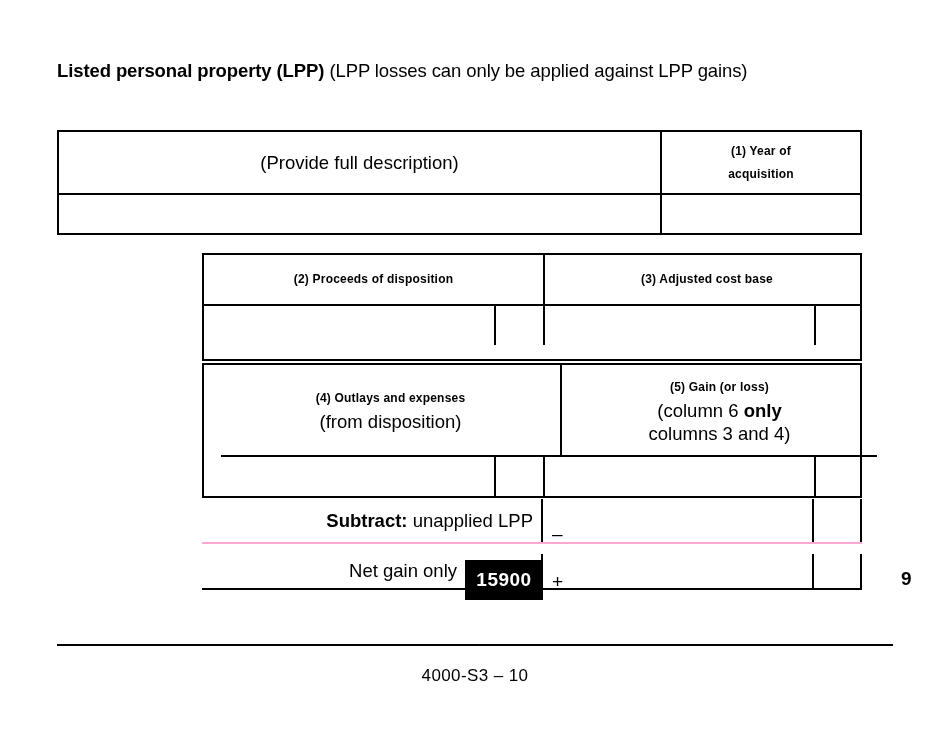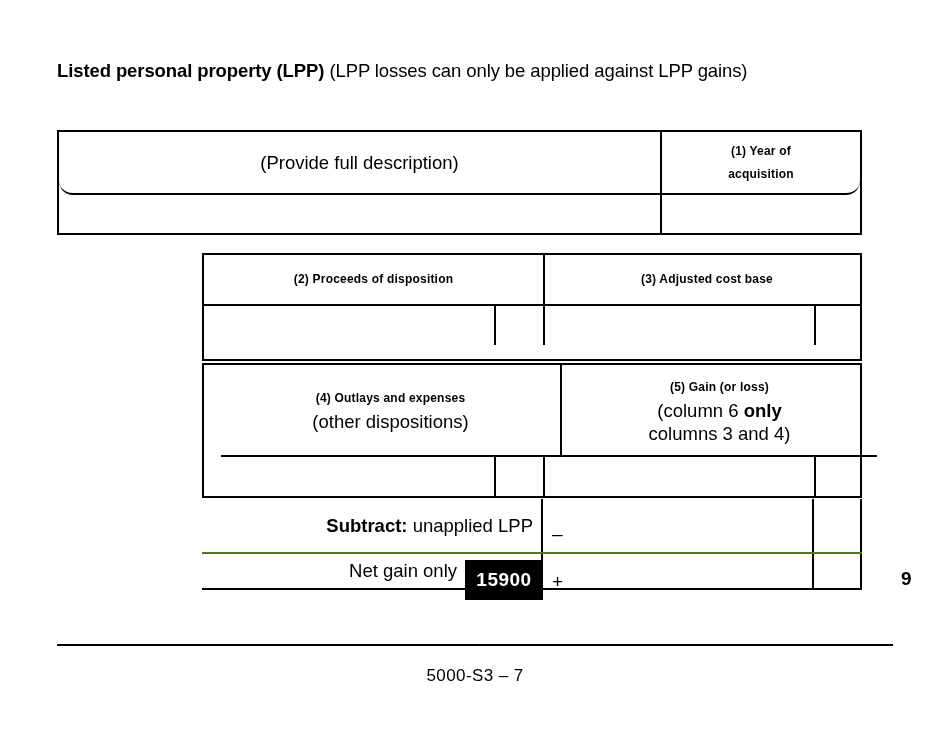--- a/index.html
+++ b/index.html
@@ -70,21 +70,21 @@
     line-height: 23px;
   }
 
   
   #table-1 {
     left: 57px;
     top: 130px;
     width: 805px;
     height: 105px;
   }
-  #t1-head { height: 63px; border-radius: 14px; }
+  #t1-head { height: 63px; }
   #t1-input { height: 38px; }
 
   
   #table-2 {
     left: 202px;
     top: 253px;
     width: 660px;
     height: 108px;
   }
   #t2-head { height: 51px; }
@@ -108,23 +108,23 @@
     text-align: center;
     line-height: 23px;
   }
 
   
   #row-subtract {
     position: absolute;
     left: 202px;
     top: 499px;
     width: 660px;
-    height: 55px;
-    box-sizing: border-box;
-    border-bottom: 2px solid #4d7c0f;
+    height: 45px;
+    box-sizing: border-box;
+    border-bottom: 2px solid #f9a8d4;
   }
   #row-subtract .right-edge {
     position: absolute;
     right: 0; top: 0; bottom: 0;
     width: 2px; background: #000;
   }
   #subtract-label {
     position: absolute;
     left: 0;
     top: 0;
@@ -261,21 +261,21 @@
   </div>
 </div>
 
 <div class="tbl" id="table-3">
 
   <div class="trow hline-row" id="t3-head">
     <div class="vline" style="left:339px;"></div>
 
     <div class="cell-head head-stack" style="left:0;width:339px;">
       <span class="hdr-bold">(4) Outlays and expenses</span>
-      <span class="hdr-plain">(other dispositions)</span>
+      <span class="hdr-plain">(from disposition)</span>
     </div>
 
     <div class="cell-head head-stack" style="left:341px;right:0;">
       <span class="hdr-bold">(5) Gain (or loss)</span>
       <span class="hdr-plain"><span>(column 6 </span><b>only</b></span>
       <span class="hdr-plain">columns 3 and 4)</span>
     </div>
   </div>
 
   <div class="trow" id="t3-input">
@@ -315,13 +315,13 @@
 
   <span class="sign" style="left:350px;top:18px;">+</span>
 
   <div class="cell-head" style="left:341px;width:269px;"></div>
   <div class="cell-head" style="left:612px;right:2px;"></div>
 </div>
 
 <div id="line-marker-9">9</div>
 
 <div id="footer-rule"></div>
-<div id="footer-text">5000-S3 – 7</div>
+<div id="footer-text">4000-S3 – 10</div>
 
 </body></html>

